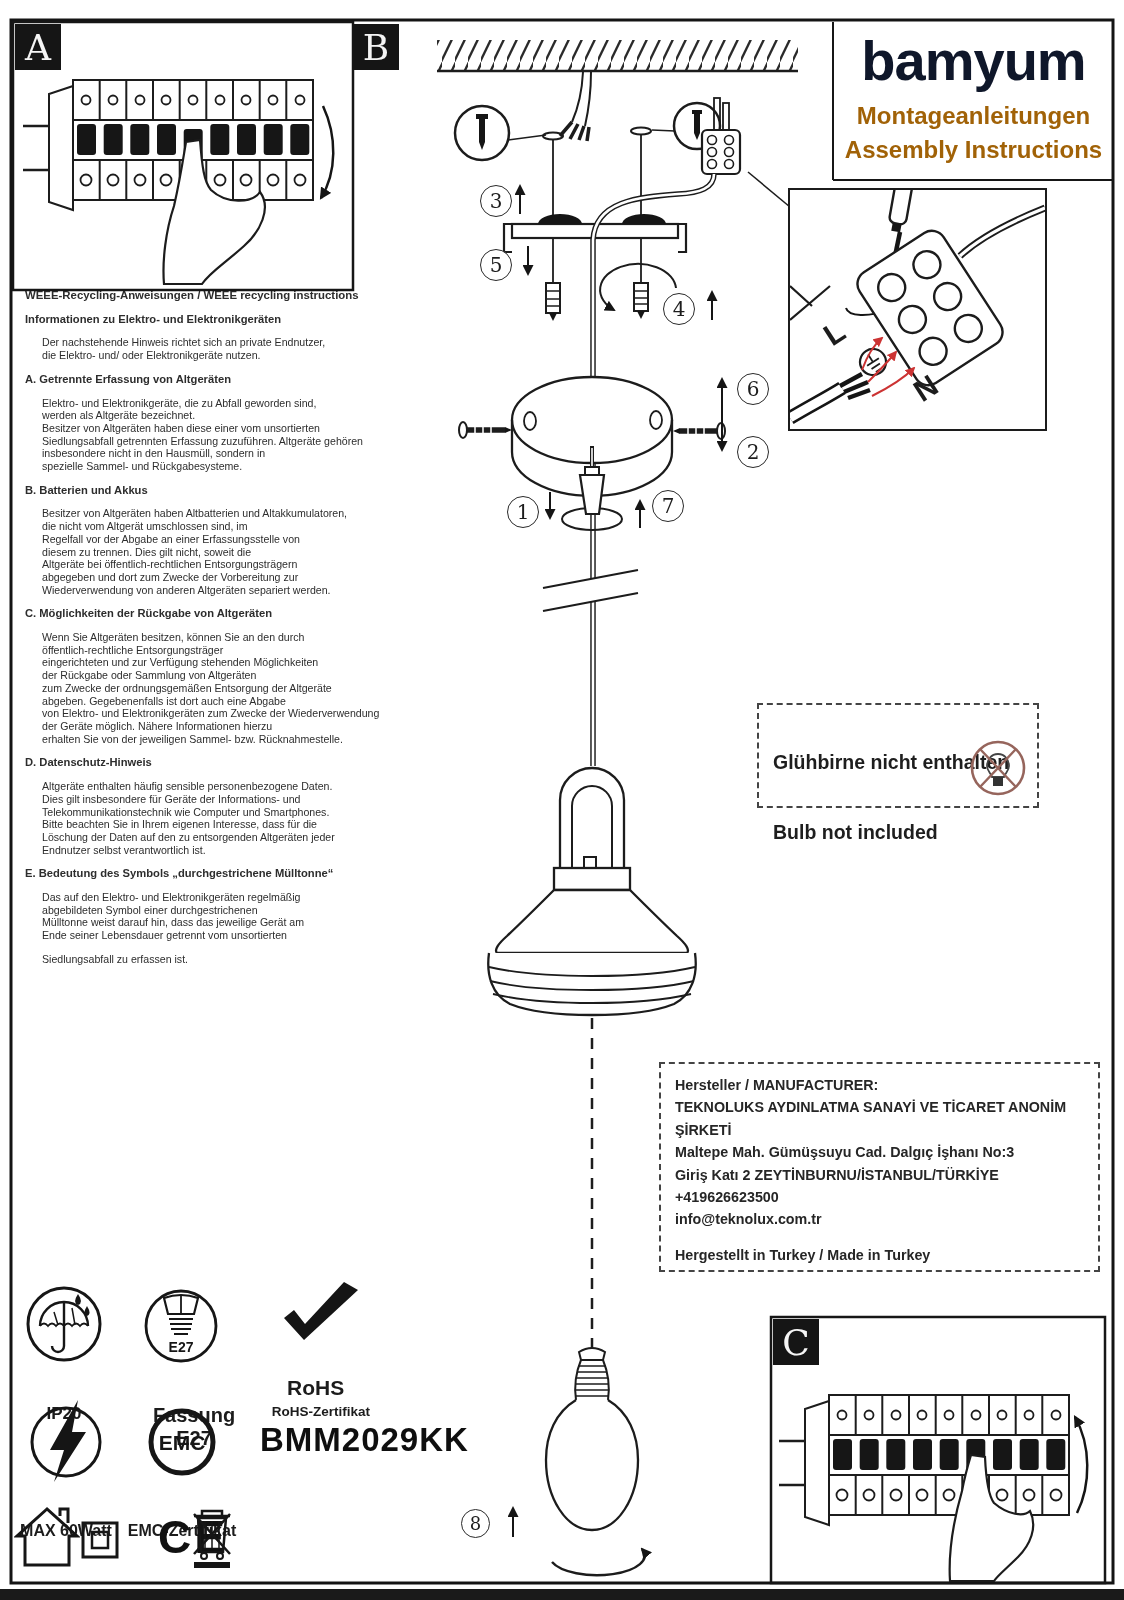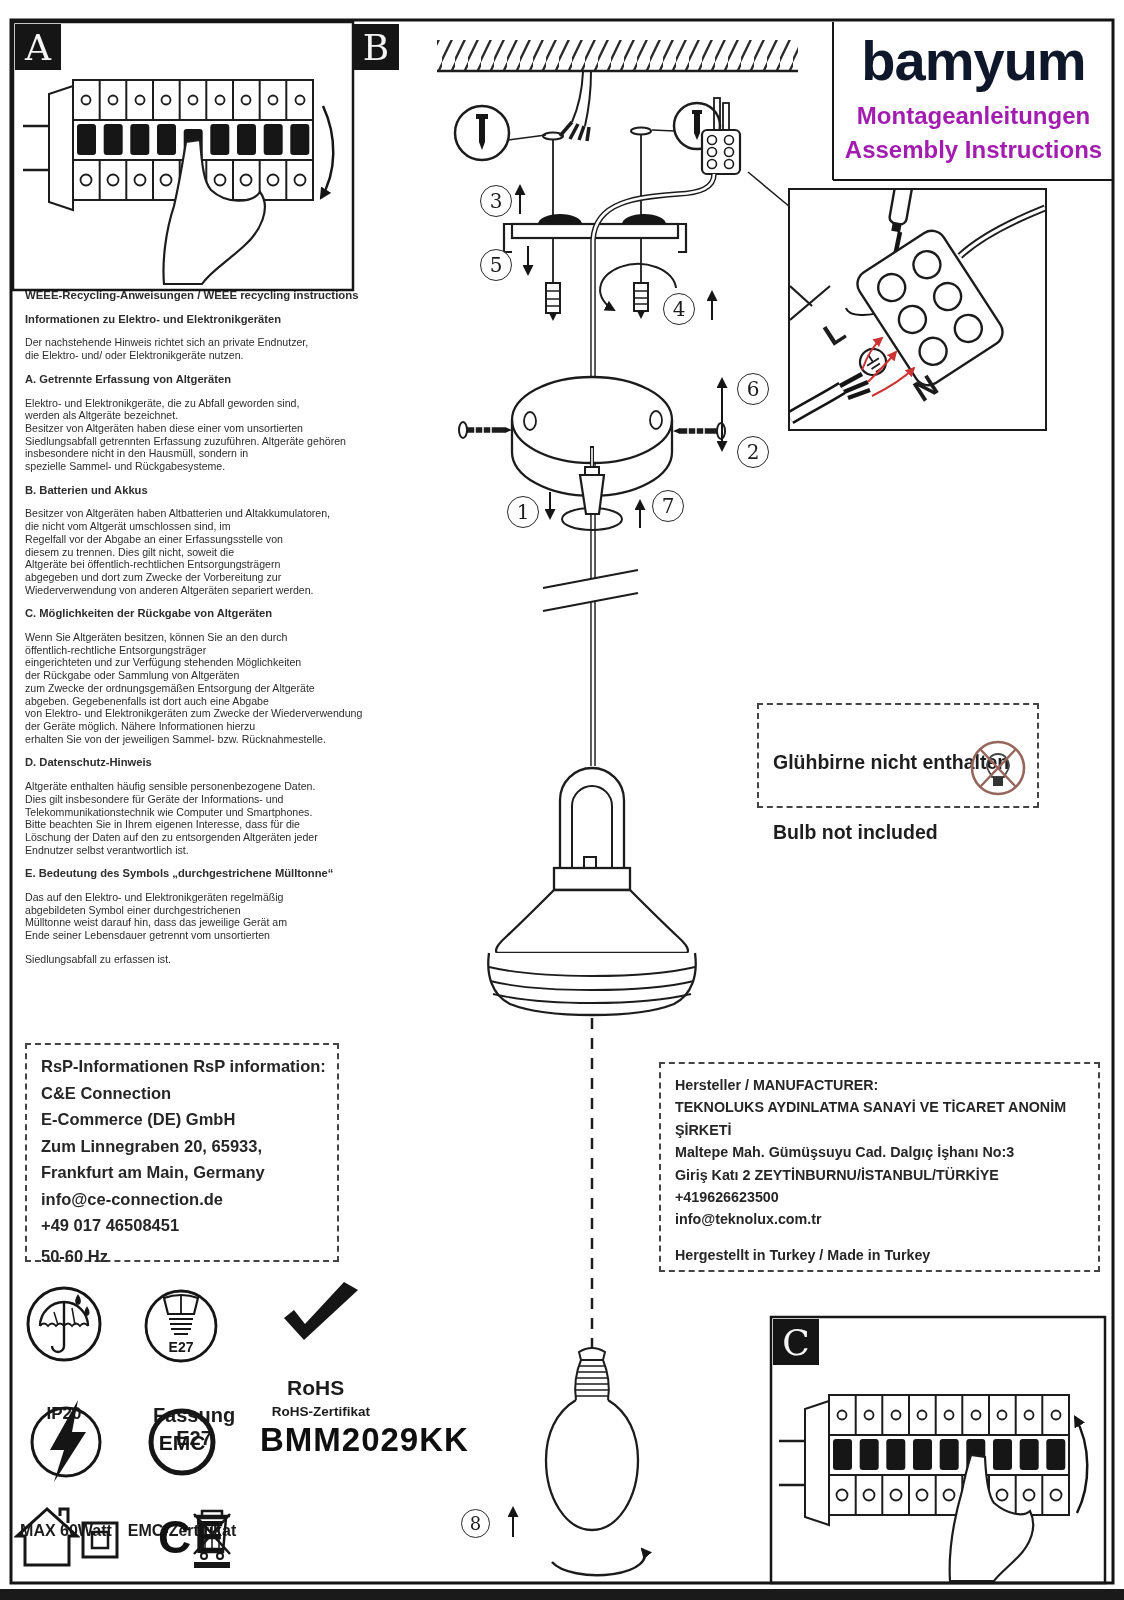--- a/index.html
+++ b/index.html
@@ -9,25 +9,25 @@
   svg{display:block;}
   .panel-label{position:absolute;width:46px;height:46px;background:#151515;color:#f5f5f5;
         font-family:"DejaVu Serif",serif;font-size:36px;display:flex;align-items:center;
         justify-content:center;z-index:5;}
   .step{position:absolute;width:30px;height:30px;border:1.7px solid #2a2a2a;border-radius:50%;
         font-family:"DejaVu Serif",serif;font-size:20px;color:#1d1d1d;display:flex;
         align-items:center;justify-content:center;background:#fff;z-index:4;}
   .weee{position:absolute;left:25px;top:288px;width:424px;font-size:10.6px;line-height:12.7px;color:#2d2d2d;}
   .w-title{font-weight:bold;font-size:11.4px;margin:1px 0;}
   .w-h{font-weight:bold;font-size:11.2px;margin:11px 0;}
-  .w-p{white-space:pre-line;margin:11px 0;}
+  .w-p{white-space:pre-line;margin:11px 17px;}
   .brand-logo{position:absolute;left:833px;top:28px;width:281px;text-align:center;
         font-size:56px;font-weight:bold;letter-spacing:-1px;}
   .brand-sub{position:absolute;left:833px;width:281px;text-align:center;font-size:24px;
-        font-weight:bold;color:#a21caf;}
+        font-weight:bold;color:#a16207;}
   .dashed-box{position:absolute;border:2.5px dashed #444;background:#fff;}
   .bulb-note-text{position:absolute;left:14px;top:5px;font-size:19.5px;font-weight:bold;
         line-height:35px;color:#1e1e1e;white-space:pre-line;}
   .rsp-text{white-space:pre-line;font-size:16.5px;line-height:26.5px;font-weight:bold;color:#262626;}
   .rsp-hz{font-size:16.5px;font-weight:bold;color:#262626;margin-top:8px;}
   .man-text{white-space:pre-line;font-size:14.3px;line-height:22.4px;font-weight:bold;color:#262626;}
   .man-made{font-size:14.3px;font-weight:bold;color:#262626;margin-top:16px;}
   .cert-label{position:absolute;text-align:center;font-weight:bold;color:#1c1c1c;margin-top:38px;}
   .model{position:absolute;left:260px;top:1421px;font-size:33px;font-weight:bold;
         letter-spacing:1px;color:#0f0f0f;}
@@ -348,30 +348,20 @@
       <span>Bulb not included</span>
     </div>
     <svg class="abs" style="right:10px;top:34px" width="58" height="58" viewBox="-29 -29 58 58">
       <circle cx="0" cy="0" r="26" fill="none" stroke="#96655c" stroke-width="2.6"></circle>
       <path d="M0,-14 C7,-14 11,-8 11,-2 C11,3 7,5 6,9 L-6,9 C-7,5 -11,3 -11,-2 C-11,-8 -7,-14 0,-14 Z" fill="none" stroke="#444" stroke-width="1.8"></path>
       <rect x="-5" y="9" width="10" height="9" fill="#333"></rect>
       <path d="M-18,-19 L18,19 M18,-19 L-18,19" stroke="#96655c" stroke-width="2.4"></path>
     </svg>
   </div>
 
-  <div class="dashed-box" style="left:25px;top:1043px;width:296px;height:207px;padding:8px 0 0 14px;z-index:2">
-    <div class="rsp-text">RsP-Informationen RsP information:
-C&amp;E Connection
-E-Commerce (DE) GmbH
-Zum Linnegraben 20, 65933,
-Frankfurt am Main, Germany
-info@ce-connection.de
-+49 017 46508451</div>
-    <div class="rsp-hz">50-60 Hz</div>
-  </div>
 
   <div class="dashed-box" style="left:659px;top:1062px;width:423px;height:196px;padding:10px 0 0 14px;z-index:2">
     <div class="man-text">Hersteller / MANUFACTURER:
 TEKNOLUKS AYDINLATMA SANAYİ VE TİCARET ANONİM ŞİRKETİ
 Maltepe Mah. Gümüşsuyu Cad. Dalgıç İşhanı No:3
 Giriş Katı 2 ZEYTİNBURNU/İSTANBUL/TÜRKİYE
 +419626623500
 info@teknolux.com.tr</div>
     <div class="man-made">Hergestellt in Turkey / Made in Turkey</div>
   </div>

